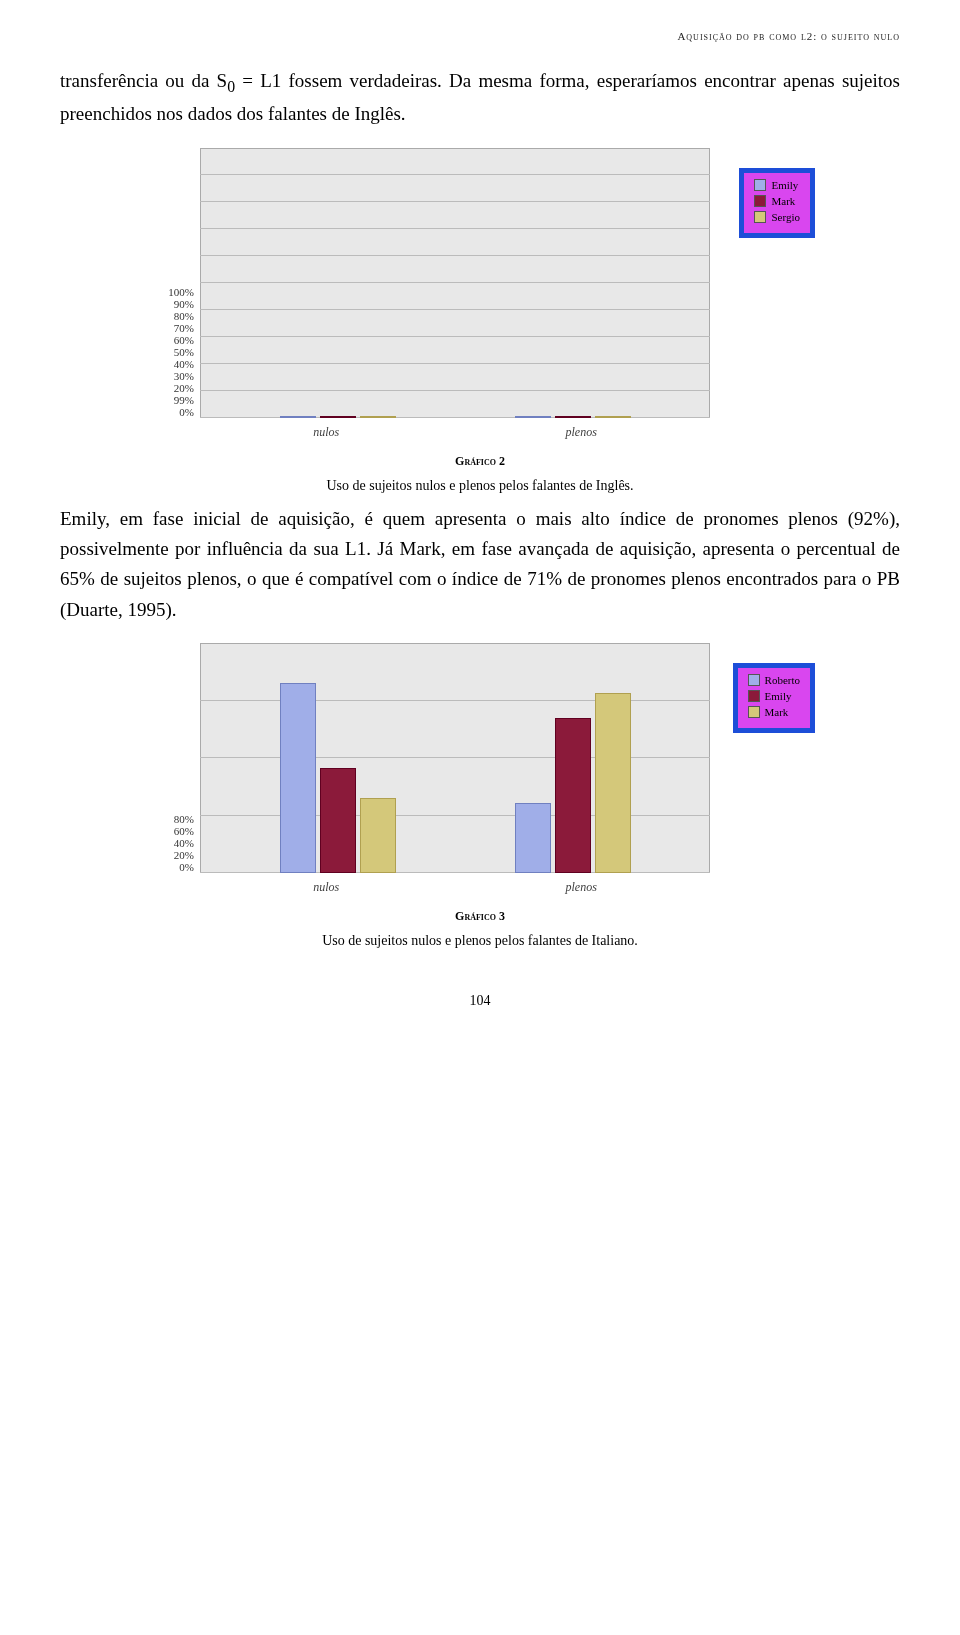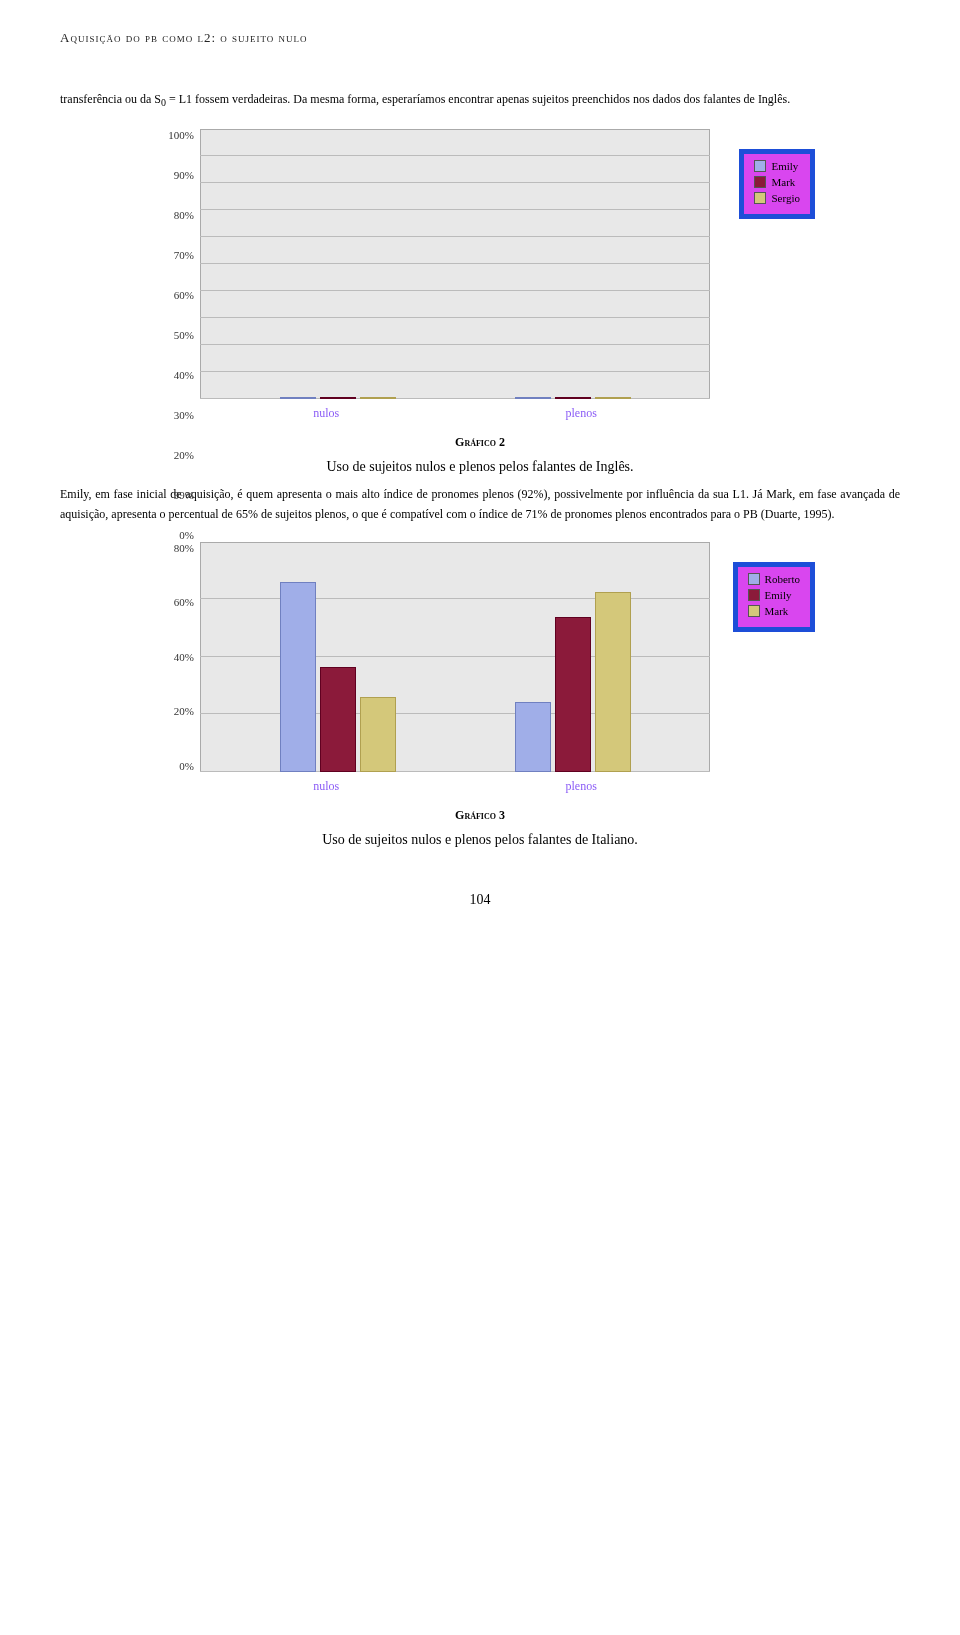--- a/index.html
+++ b/index.html
@@ -5,29 +5,29 @@
     * { margin: 0; padding: 0; box-sizing: border-box; }
     body {
       background: #fff;
       font-family: 'Times New Roman', Times, serif;
       color: #000;
       width: 960px;
       min-height: 1635px;
       padding: 30px 60px 40px 60px;
     }
     .page-header {
-      text-align: left;
-      font-size: 13px;
+      text-align: right;
+      font-size: 11px;
       font-variant: small-caps;
       letter-spacing: 1px;
-      margin-bottom: 44px;
+      margin-bottom: 24px;
       color: #222;
     }
     .body-text {
-      font-size: 12px;
+      font-size: 19px;
       line-height: 1.6;
       text-align: justify;
       margin-bottom: 18px;
     }
     .chart-container {
       display: flex;
       flex-direction: column;
       align-items: center;
       margin: 18px 0 10px 0;
     }
@@ -48,24 +48,23 @@
       border: 1px solid #aaa;
     }
     .y-axis-labels {
       position: absolute;
       left: 0;
       top: 0;
       bottom: 30px;
       width: 58px;
       display: flex;
       flex-direction: column;
-      justify-content: space-between;
+      justify-content: flex-end;
       align-items: flex-end;
       padding-right: 4px;
-      gap: 28px;
     }
     .y-label {
       font-size: 11px;
       color: #333;
     }
     .grid-lines {
       position: absolute;
       left: 60px;
       top: 0;
       right: 110px;
@@ -101,21 +100,22 @@
     .x-axis-labels {
       position: absolute;
       left: 60px;
       right: 110px;
       bottom: 8px;
       display: flex;
       justify-content: space-around;
     }
     .x-label {
       font-size: 12px;
-      color: #8b5cf6;
+      color: #404040;
+      font-style: italic;
     }
     .legend {
       position: absolute;
       right: 5px;
       top: 20px;
       border: 5px solid #1d4ed8;
       background: #d946ef;
       padding: 6px 10px;
       font-size: 11px;
     }

